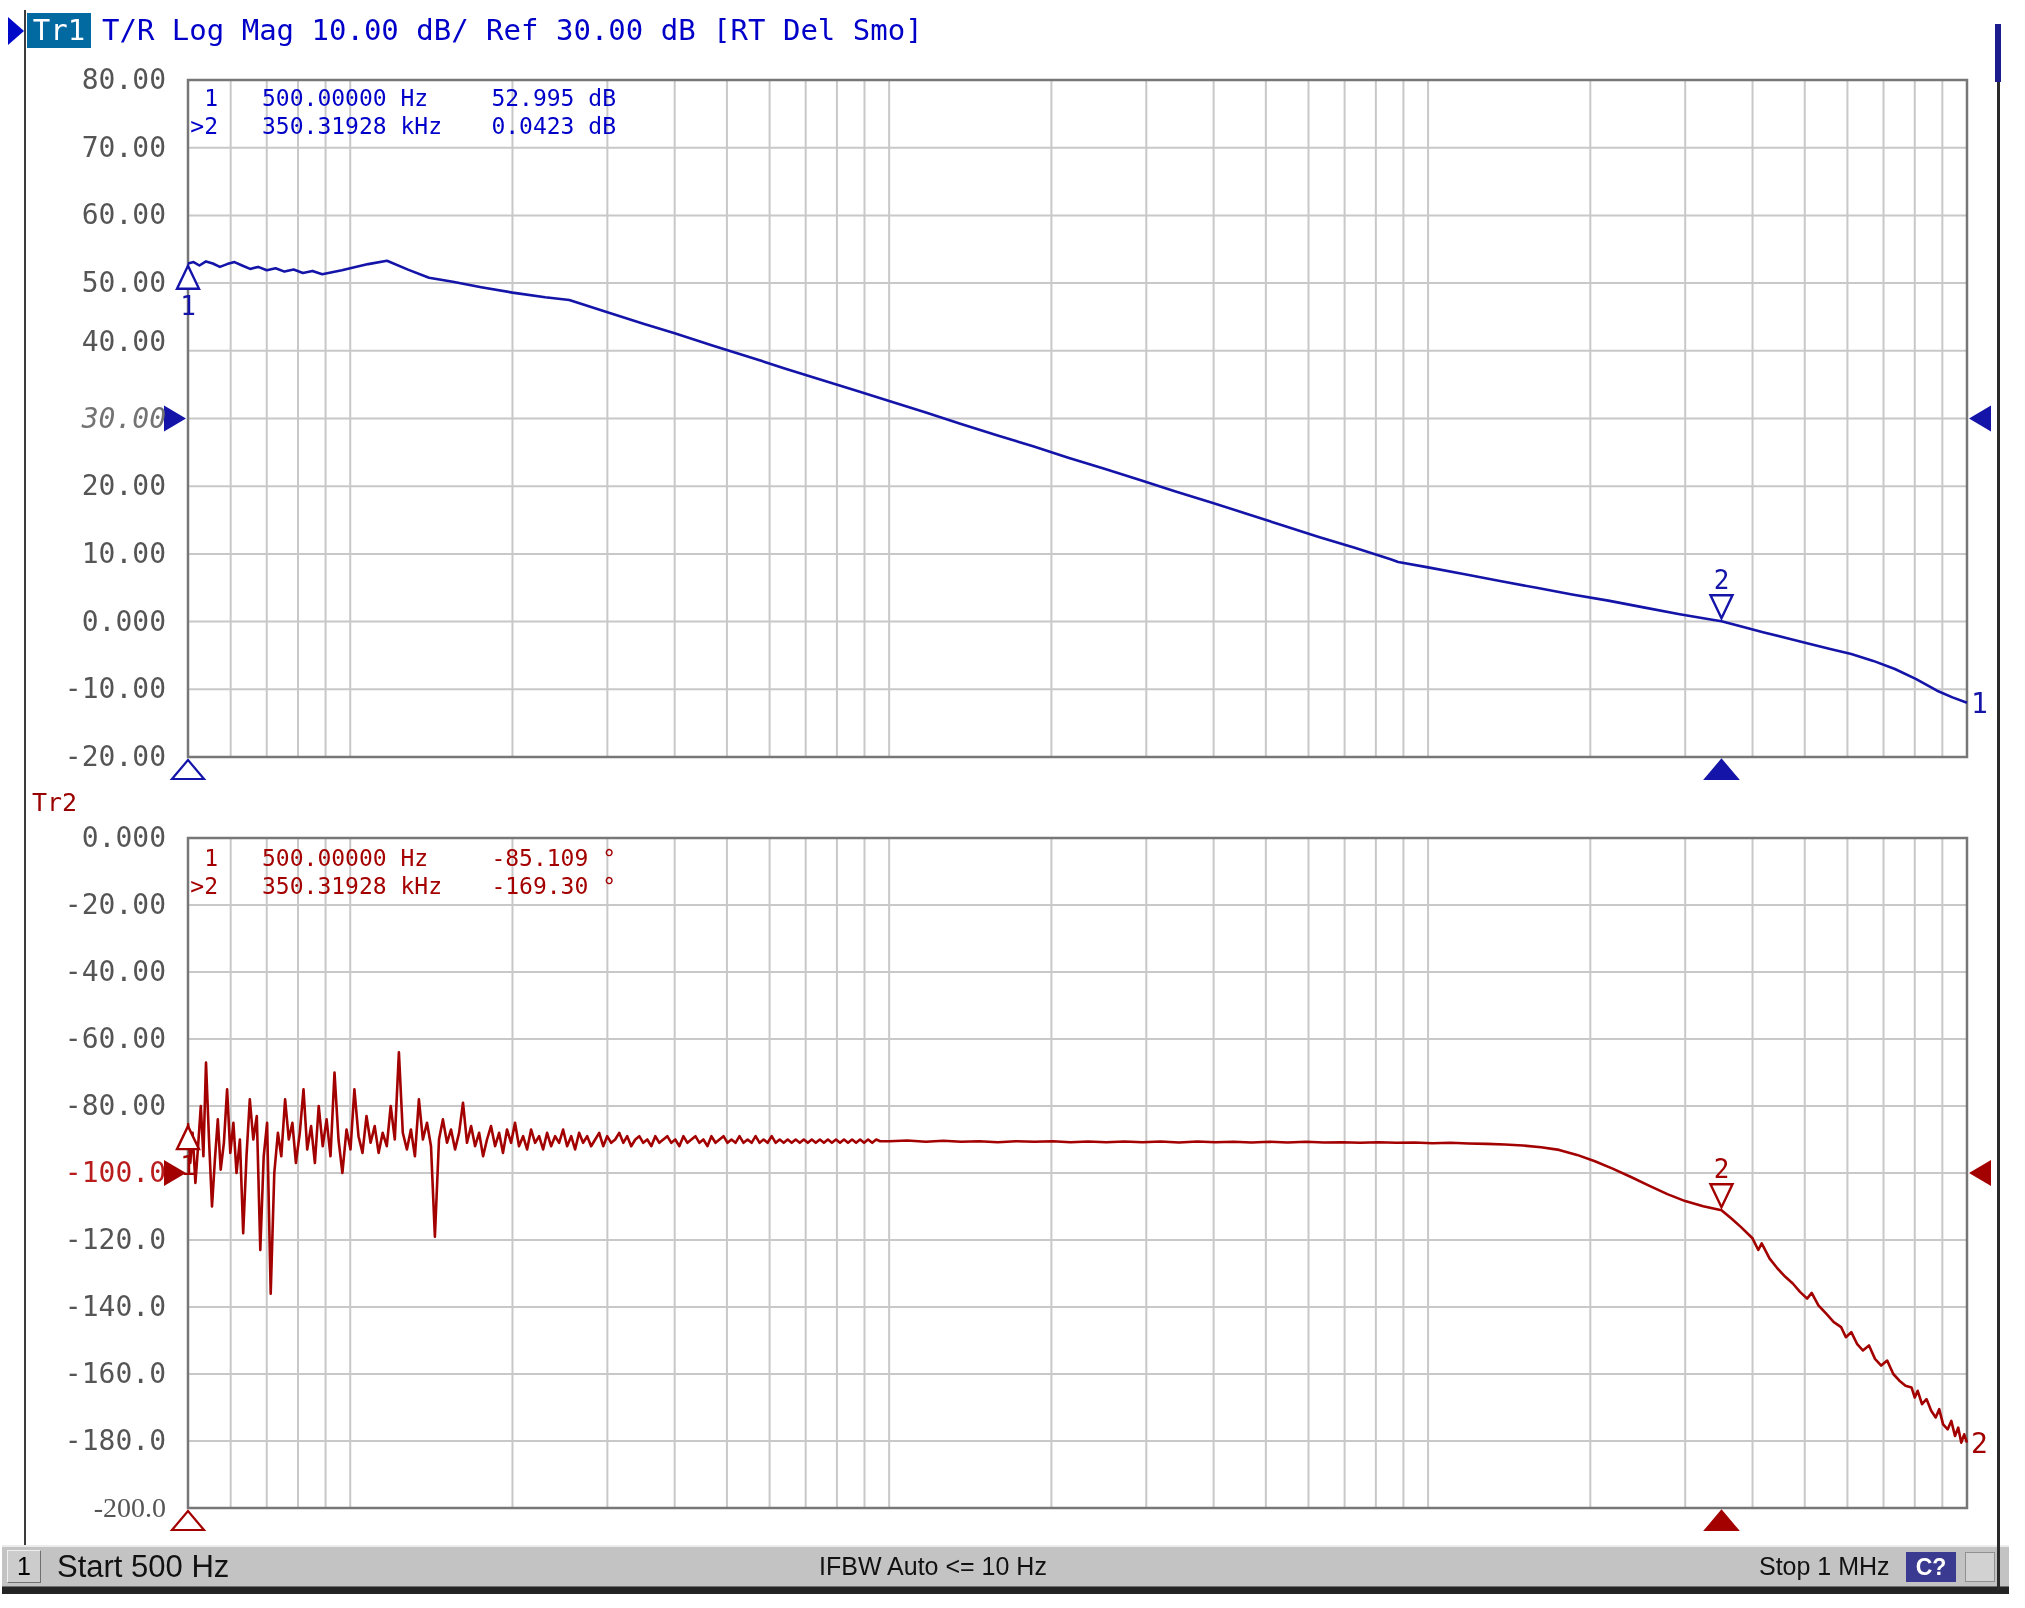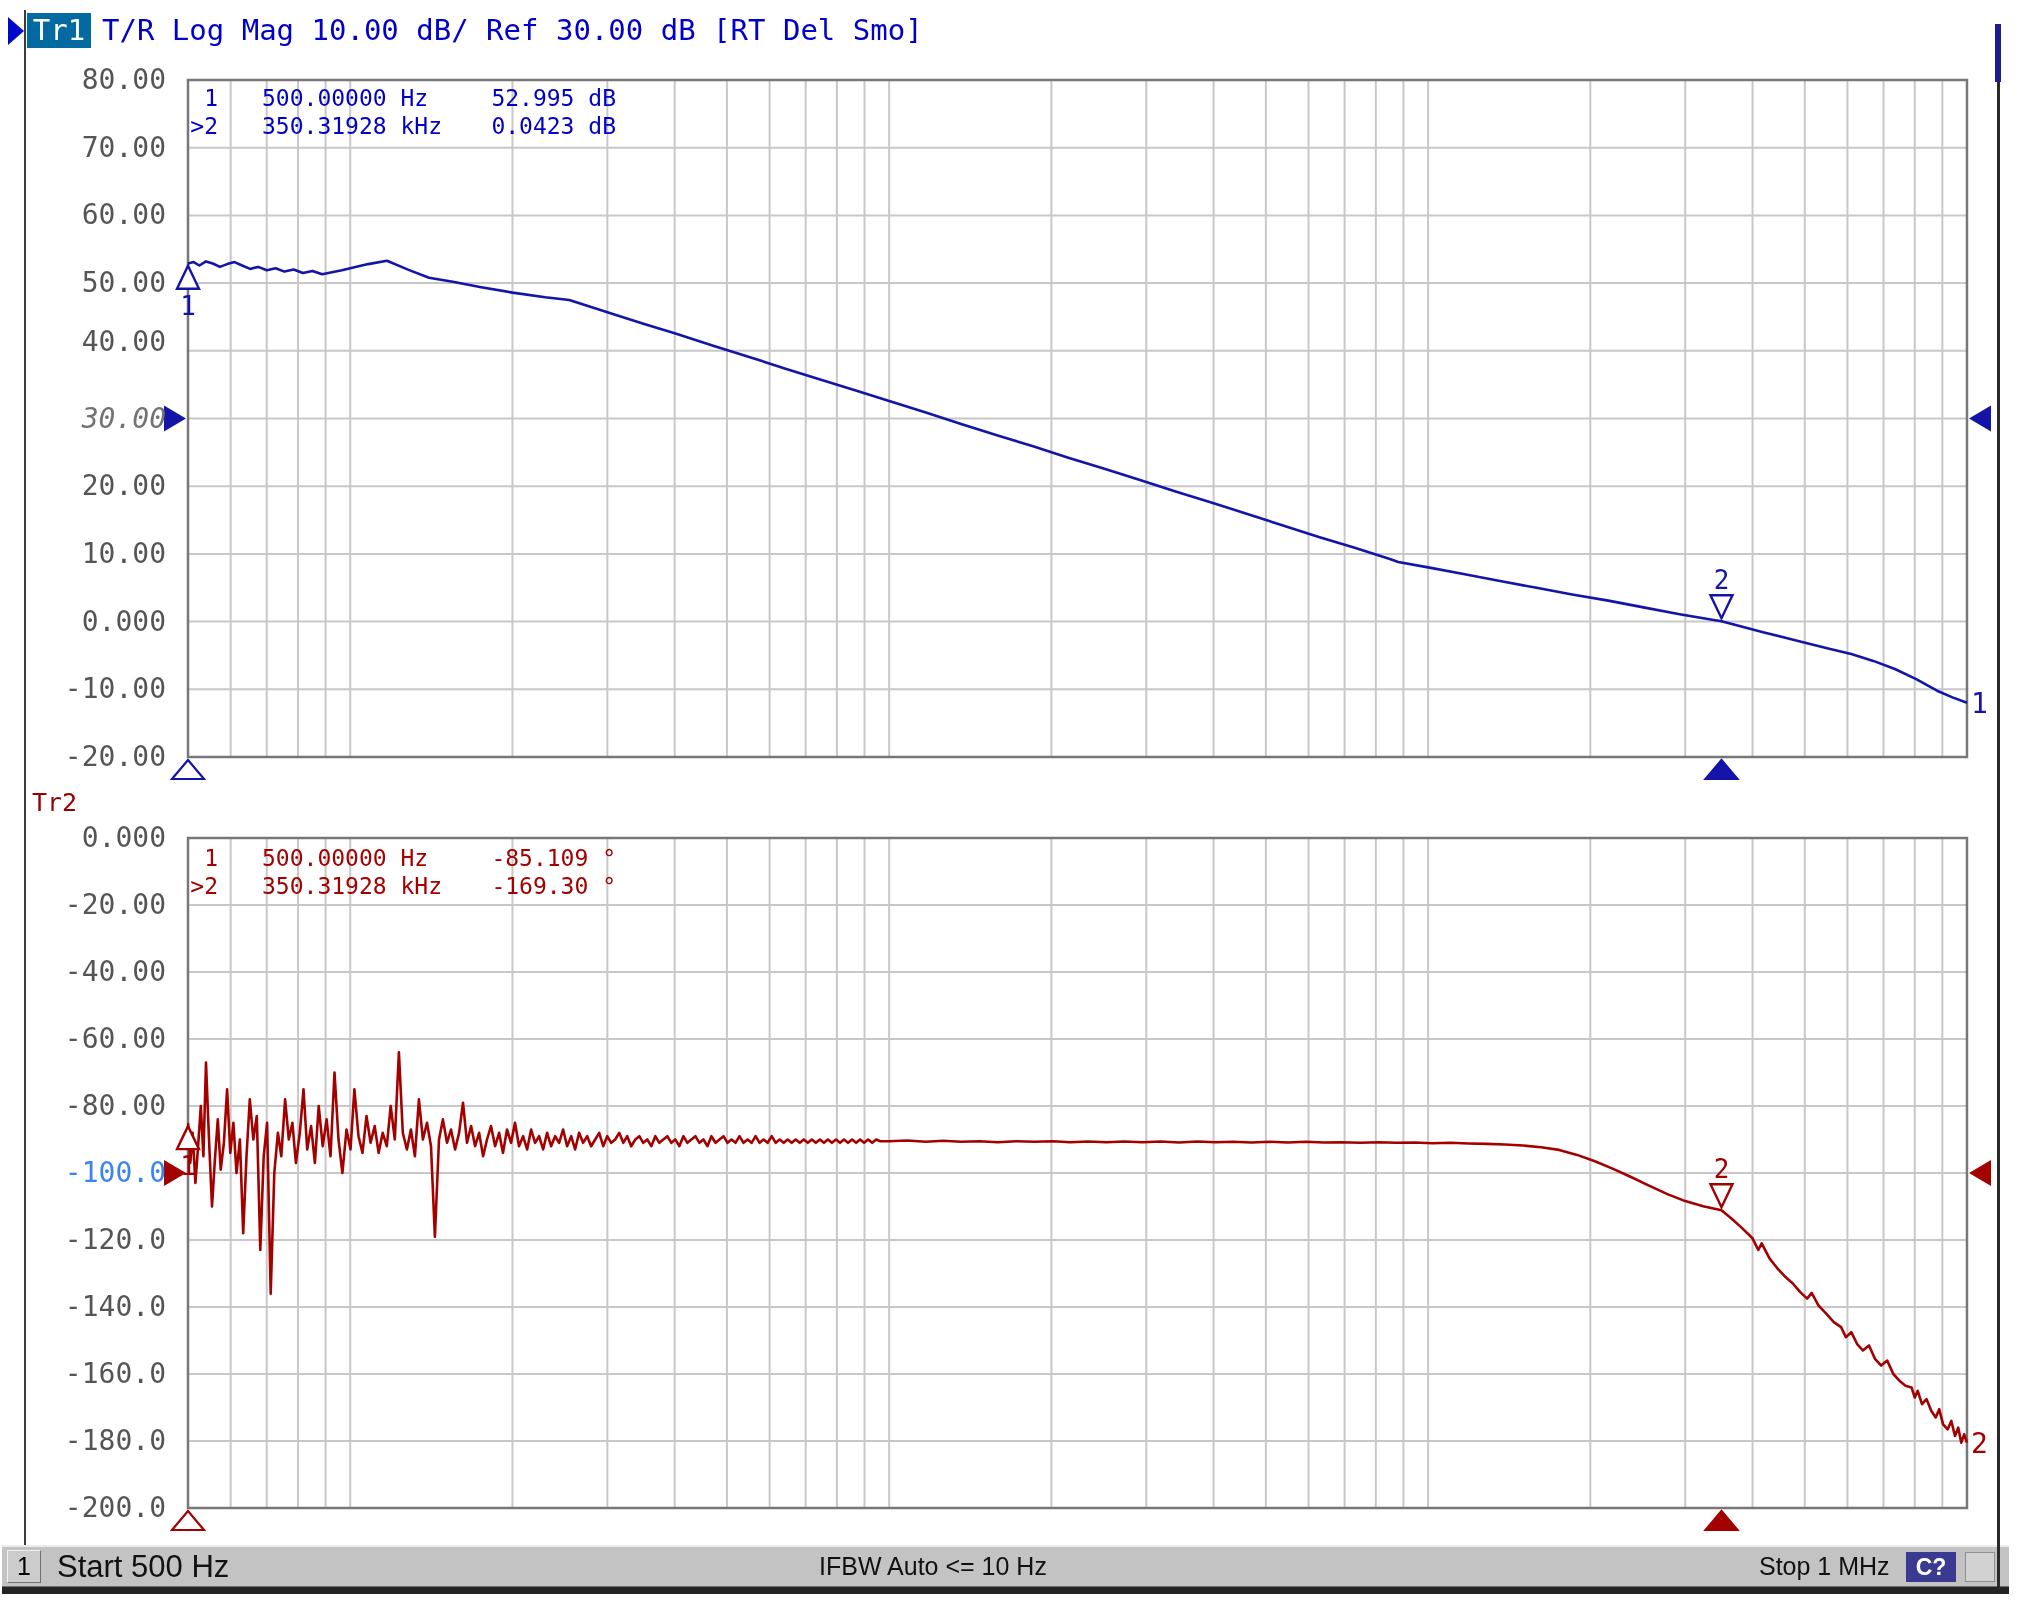--- a/index.html
+++ b/index.html
@@ -25,21 +25,21 @@
   .mrow{display:flex;height:28px;line-height:28px;font-size:23px;}
   .mid{width:58px;text-align:right;white-space:pre;}
   .mfreq{margin-left:44px;width:186px;text-align:left;white-space:pre;}
   .mval{flex:1;text-align:right;white-space:pre;}
 
   
   .ylabwrap{position:absolute;left:0;top:0;}
   .ylab{position:absolute;left:20px;width:146px;height:32px;line-height:32px;
         text-align:right;font-size:28px;color:#555555;}
   .ylab.ref0{color:#737373;font-style:italic;}
-  .ylab.ref1{color:#3b82f6;}
+  .ylab.ref1{color:#b91c1c;}
 
   
   .statusbar{left:2px;top:1545px;width:2007px;height:41px;background:#c3c3c3;
              border-top:2px solid #ececec;font-family:"Liberation Sans",sans-serif;}
   .statusbar > div{position:absolute;}
   .chanbox{left:5px;top:3px;width:34px;height:33px;background:#cccccc;text-align:center;
            line-height:31px;font-size:25px;color:#000;
            border-top:1px solid #efefef;border-left:1px solid #efefef;
            border-right:1px solid #6f6f6f;border-bottom:1px solid #6f6f6f;}
   .sbstart{left:55px;top:0;height:24px;line-height:39px;font-size:31px;color:#111;}
@@ -239,21 +239,21 @@
       <div class="ylab" style="top: 822px;">0.000</div>
       <div class="ylab" style="top: 889px;">-20.00</div>
       <div class="ylab" style="top: 956px;">-40.00</div>
       <div class="ylab" style="top: 1023px;">-60.00</div>
       <div class="ylab" style="top: 1090px;">-80.00</div>
       <div class="ylab ref1" style="top: 1157px;">-100.0</div>
       <div class="ylab" style="top: 1224px;">-120.0</div>
       <div class="ylab" style="top: 1291px;">-140.0</div>
       <div class="ylab" style="top: 1358px;">-160.0</div>
       <div class="ylab" style="top: 1425px;">-180.0</div>
-      <div class="ylab" style="top: 1492px;">-200.0</div>
+      <div class="ylab" style="top: 1492px; font-family: Liberation Serif, serif;">-200.0</div>
     </div>
 
   <div class="statusbar">
     <div class="chanbox">1</div>
     <div class="sbstart">Start 500 Hz</div>
     <div class="sbifbw">IFBW Auto &lt;= 10 Hz</div>
     <div class="sbstop">Stop 1 MHz</div>
     <div class="calbadge">C?</div>
     <div class="sparebox"></div>
   </div>

